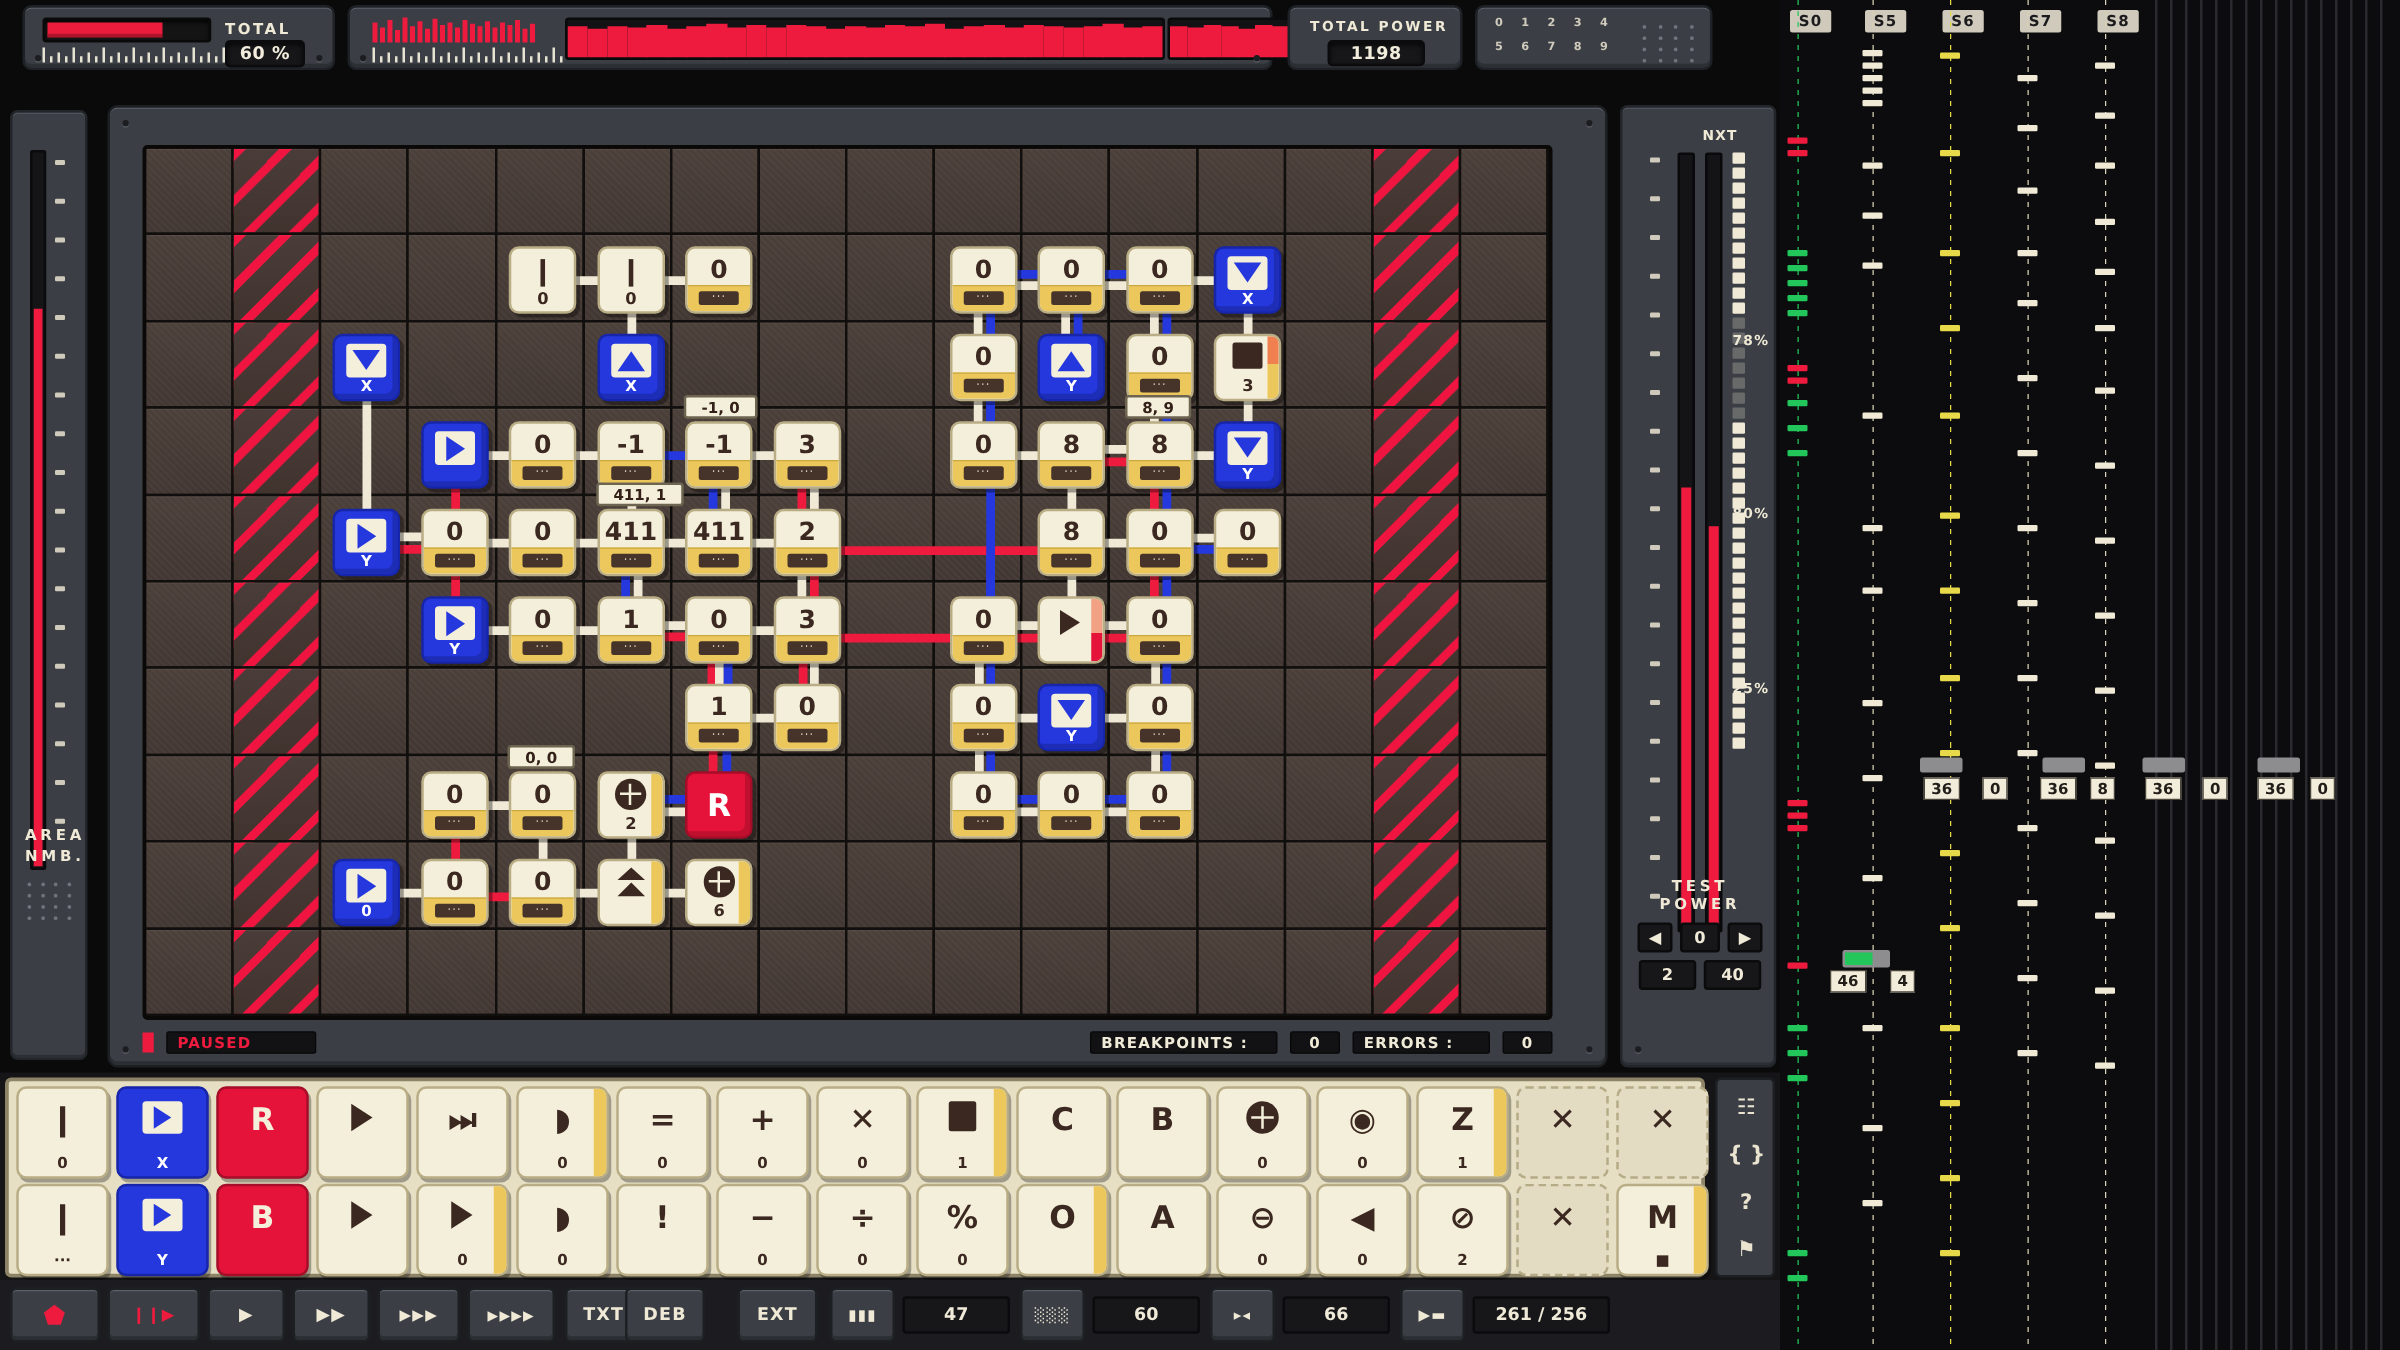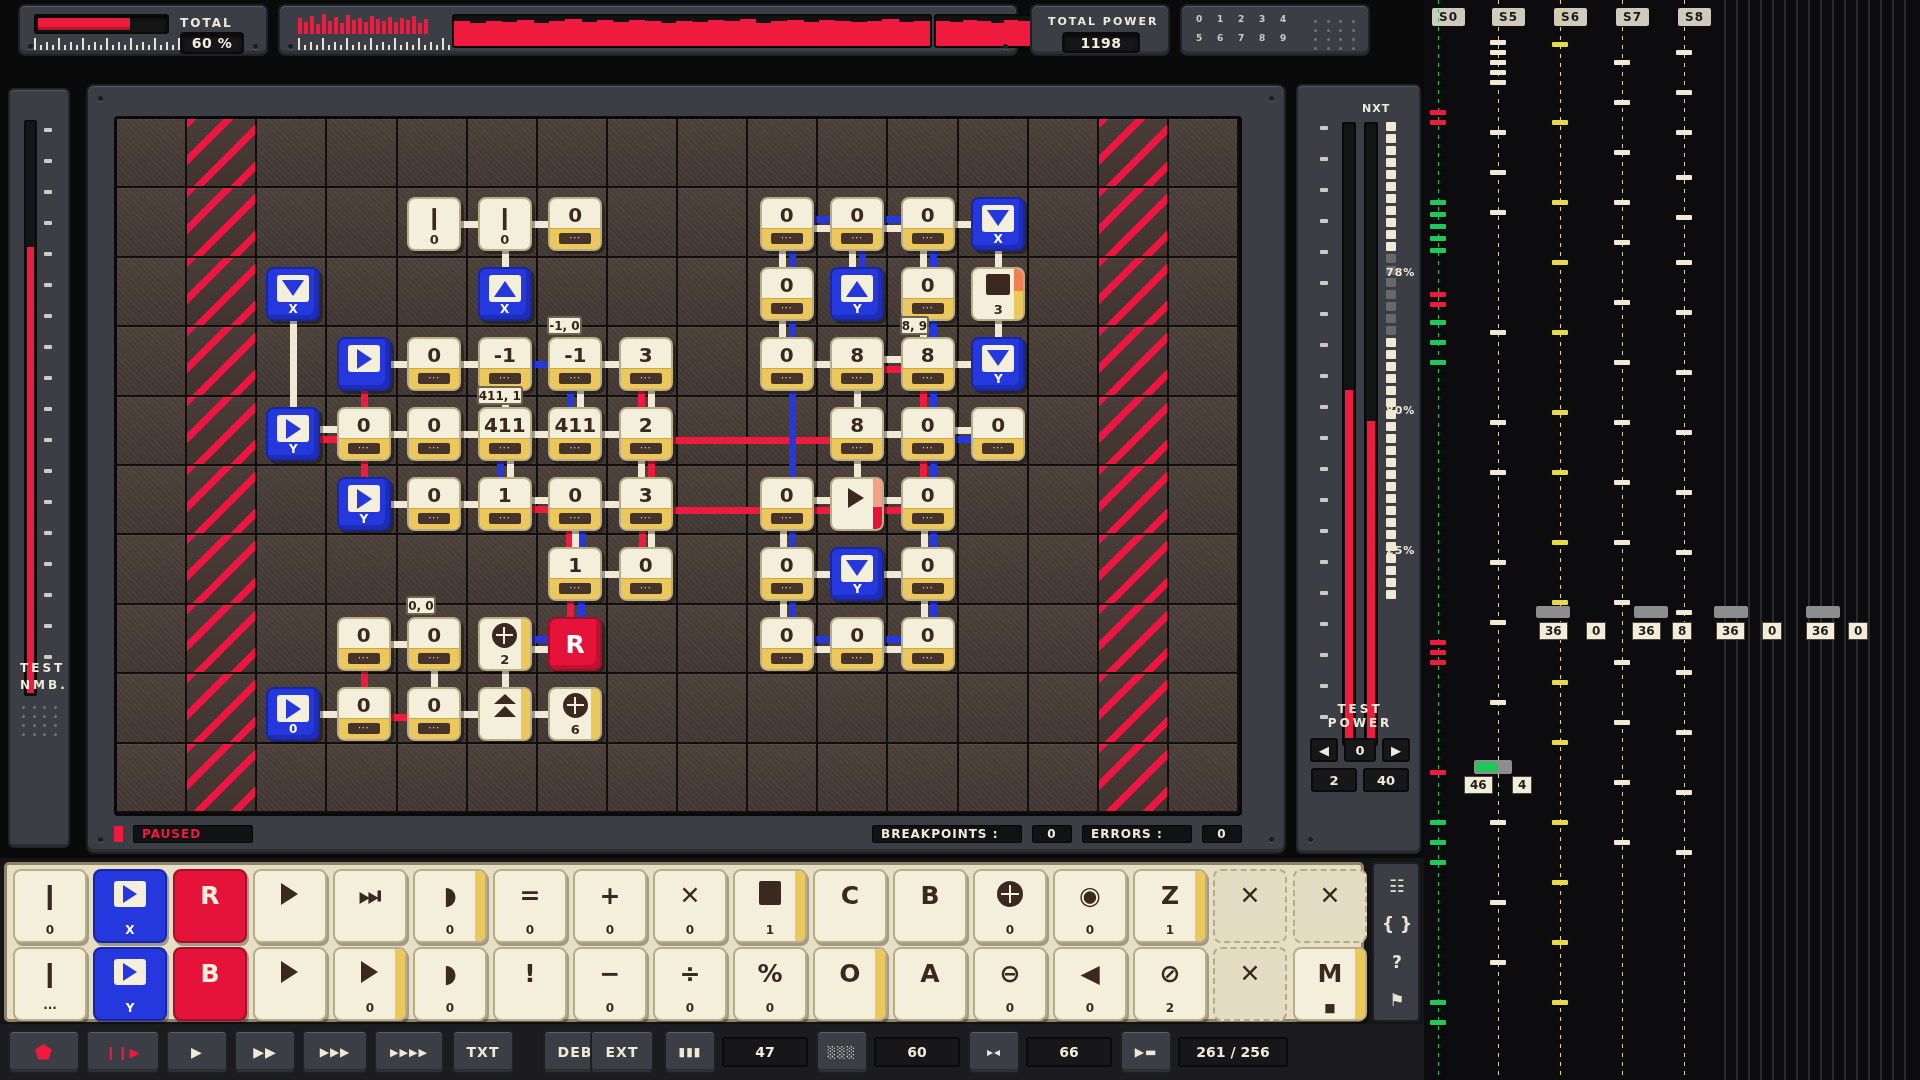--- a/index.html
+++ b/index.html
@@ -106,21 +106,21 @@
                  font-size:12px; font-weight:bold; }
 
   
   .t-red .body { background:#e51339; border:2px solid #a50d29;
                  box-shadow: 3px 3px 0 rgba(0,0,0,.35), inset -4px -4px 0 rgba(0,0,0,.16); }
   .t-red .lab { position:absolute; inset:0; display:flex; align-items:center; justify-content:center;
                 color:#fff; font-size:25px; font-weight:bold; }
 
   
   .flag { position:absolute; background:#f4efda; border:2px solid #6e6551; border-radius:3px;
-          color:#332119; font-size:12px; font-weight:bold; padding:0 0; height:19px; line-height:16px;
+          color:#332119; font-size:12px; font-weight:bold; padding:0 12px; height:19px; line-height:16px;
           z-index:9; white-space:nowrap; }
 
   
   .wire { position:absolute; z-index:2; }
   .w-white { background:#efe9d6; }
   .w-red   { background:#ee1b3e; }
   .w-blue  { background:#2438de; }
 
   
   #statusstrip { position:absolute; left:26px; bottom:8px; width:1128px; height:20px; display:flex;
@@ -393,21 +393,21 @@
         <div class="gmark" style="left: 34px; top: 348px;"></div>
         <div class="gmark" style="left: 34px; top: 379px;"></div>
         <div class="gmark" style="left: 34px; top: 410px;"></div>
         <div class="gmark" style="left: 34px; top: 441px;"></div>
         <div class="gmark" style="left: 34px; top: 472px;"></div>
         <div class="gmark" style="left: 34px; top: 503px;"></div>
         <div class="gmark" style="left: 34px; top: 534px;"></div>
         <div class="gmark" style="left: 34px; top: 565px;"></div>
       </div>
     <div id="ubit">
-      <div>TEST</div>
+      <div>AREA</div>
       <div>NMB.</div>
     </div>
     <div class="dotgrid" style="left:12px; bottom:110px; width:36px;" id="dg2">
         <i></i>
         <i></i>
         <i></i>
         <i></i>
         <i></i>
         <i></i>
         <i></i>
@@ -1619,21 +1619,21 @@
       </div>
 
     <div id="toolbar">
       <div class="tbtn" style="left:8px; width:72px; color:#ee1b3e; font-size:20px;">⬟</div>
       <div class="tbtn" style="left:86px; width:74px; color:#ee1b3e; font-size:13px;">❙❙▶</div>
       <div class="tbtn" style="left:166px; width:62px;">▶</div>
       <div class="tbtn" style="left:234px; width:62px;">▶▶</div>
       <div class="tbtn" style="left:302px; width:66px; font-size:12px;">▶▶▶</div>
       <div class="tbtn" style="left:374px; width:70px; font-size:11px;">▶▶▶▶</div>
       <div class="tbtn" style="left:452px; width:62px;">TXT</div>
-      <div class="tbtn" style="left:543px; width:64px;">DEB</div>
+      <div class="tbtn" style="left:500px; width:64px;">DEB</div>
       <div class="tbtn" style="left:590px; width:64px;">EXT</div>
 
       <div class="tbtn" style="left:664px; width:52px; font-size:12px;">▮▮▮</div>
       <div class="tfield" style="left:722px; width:86px;">47</div>
       <div class="tbtn" style="left:816px; width:52px; font-size:11px;">░░░</div>
       <div class="tfield" style="left:874px; width:86px;">60</div>
       <div class="tbtn" style="left:968px; width:52px; font-size:12px;">▸◂</div>
       <div class="tfield" style="left:1026px; width:86px;">66</div>
       <div class="tbtn" style="left:1120px; width:52px; font-size:12px;">▶▬</div>
       <div class="tfield" style="left:1178px; width:110px;">261 / 256</div>

